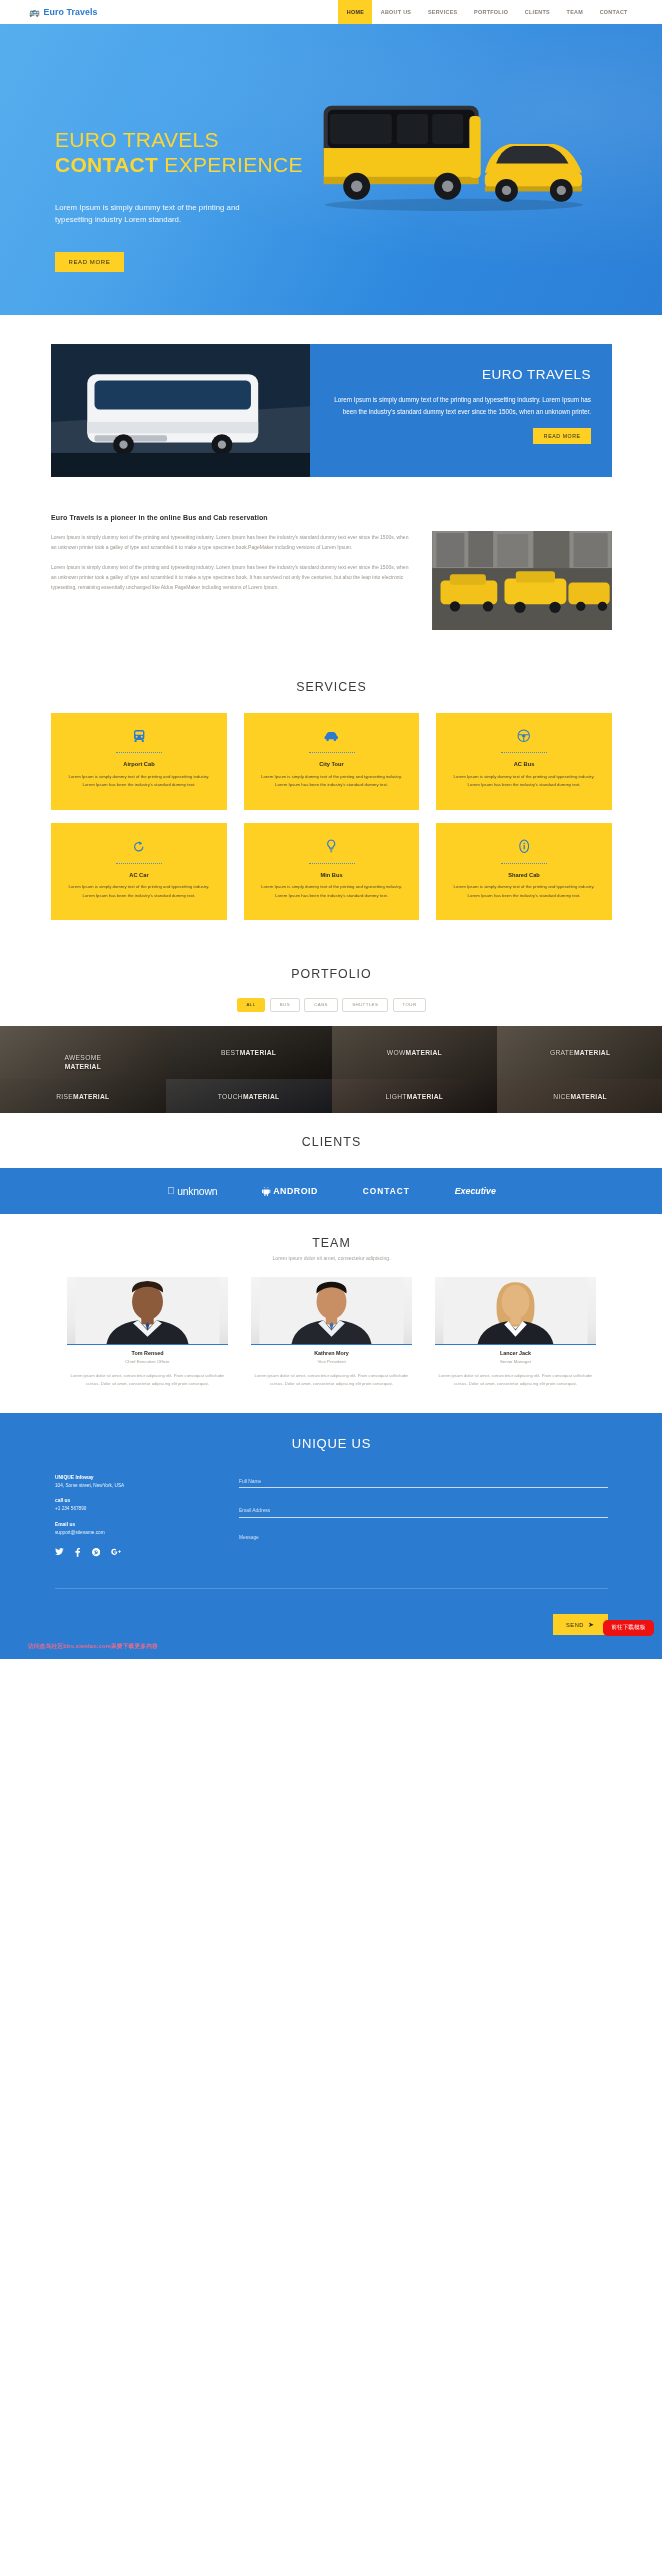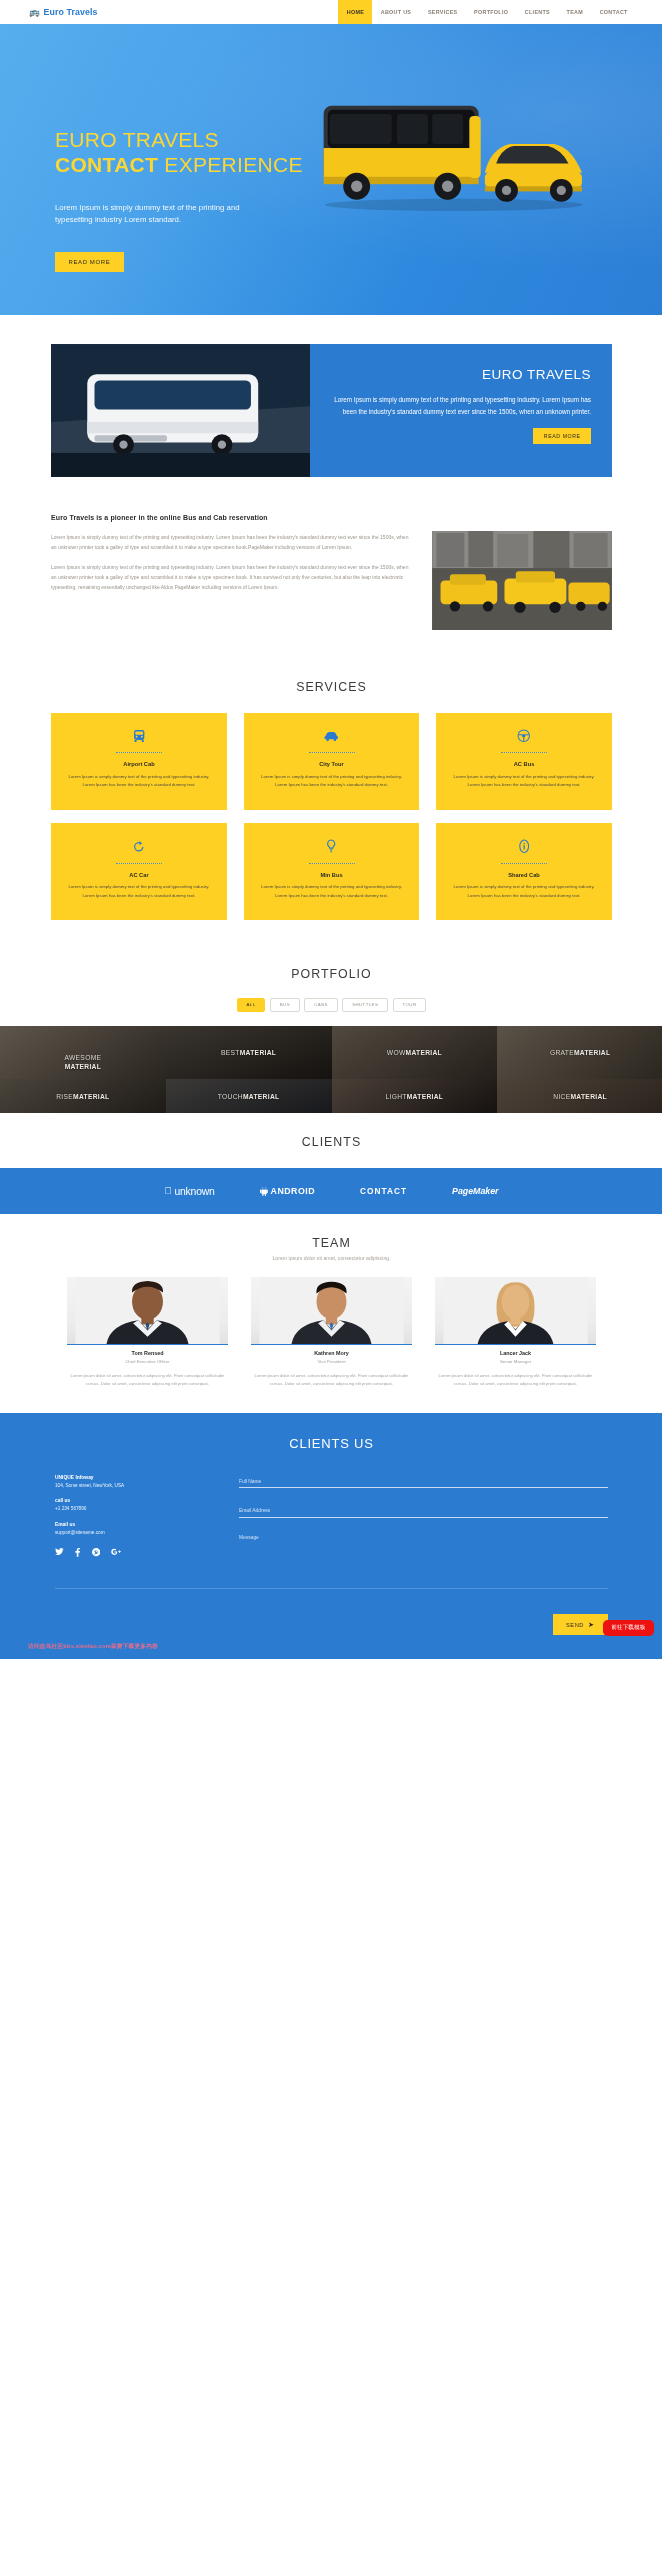--- a/index.html
+++ b/index.html
@@ -472,21 +472,21 @@
           <rect x="14" y="6.6" width="2" height="7" rx="1"></rect>
           <rect x="4.6" y="15.6" width="2" height="4.2" rx="1"></rect>
           <rect x="9.4" y="15.6" width="2" height="4.2" rx="1"></rect>
         </svg>
       <span class="client-android">ANDROID</span>
     </div>
     <div class="client-logo">
       <span class="client-samsung">CONTACT</span>
     </div>
     <div class="client-logo">
-      <span class="client-microsoft">PageMaker</span>
+      <span class="client-microsoft">Executive</span>
     </div>
   </div>
 </section>
 
 <section class="team">
   <h2 class="sec-title">TEAM</h2>
   <div class="sec-sub">Lorem ipsum dolor sit amet, consectetur adipiscing.</div>
   <div class="team-grid">
 
     <div class="member">
@@ -536,21 +536,21 @@
       </div>
       <div class="member-name">Lancer Jack</div>
       <div class="member-role">Senior Manager</div>
       <p class="member-bio">Lorem ipsum dolor sit amet, consectetur adipiscing elit. Proin consequat sollicitudin cursus. Dolor sit amet, consectetur adipiscing elit proin consequat.</p>
     </div>
 
   </div>
 </section>
 
 <section class="contact">
-  <h2 class="contact-title">CLIENTS US</h2>
+  <h2 class="contact-title">UNIQUE US</h2>
   <div class="contact-row">
     <div class="c-left">
       <div class="c-label">UNIQUE Infoway</div>
       <div class="c-val">104, Some street, NewYork, USA</div>
       <div class="c-label">call us</div>
       <div class="c-val">+1 234 567890</div>
       <div class="c-label">Email us</div>
       <div class="c-val">support@sitename.com</div>
       <div class="socials">
         <span class="social">

